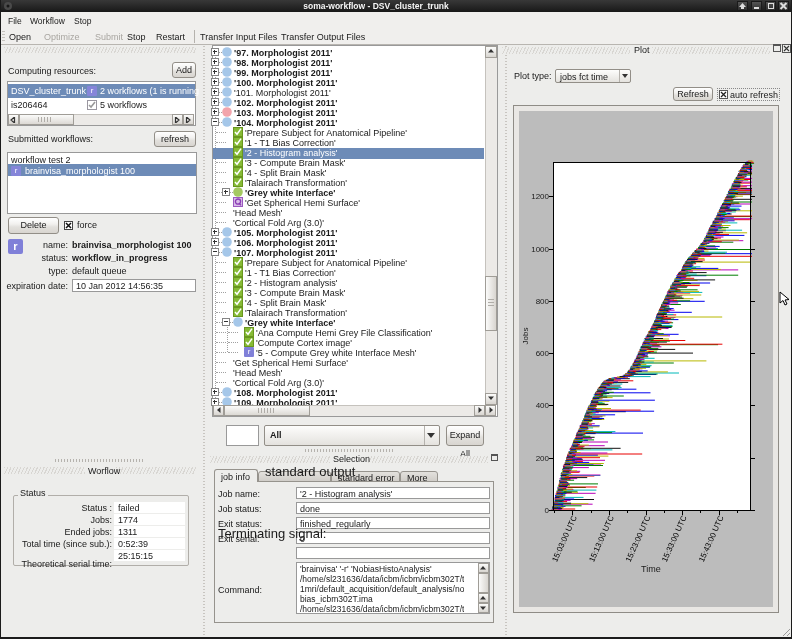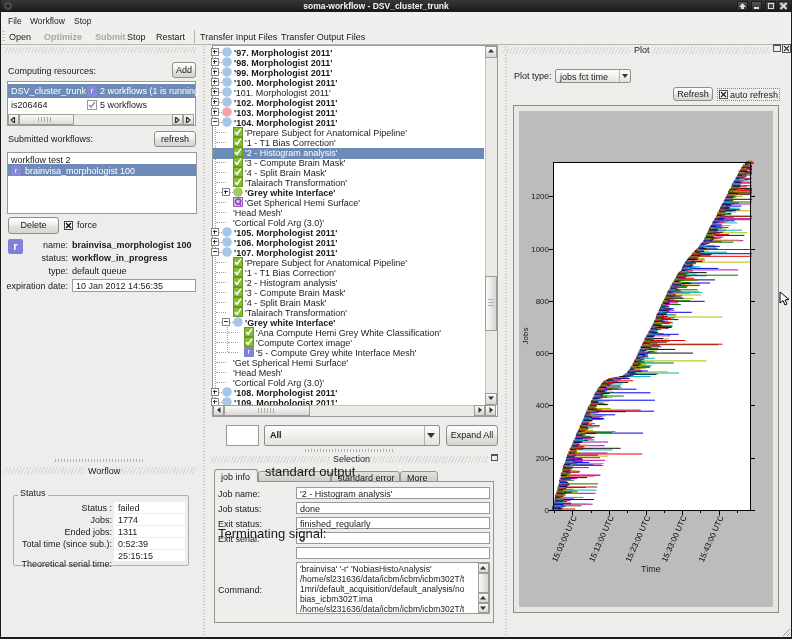--- a/index.html
+++ b/index.html
@@ -29,22 +29,22 @@
 <svg class="abs" style="left:779px;top:2px" width="9" height="8">
     <path d="M1.5 1 L7.5 7 M7.5 1 L1.5 7" stroke="#ddd" stroke-width="2"></path>
   </svg>
 <div class="abs" style="left:0;top:12px;width:792px;height:16px;background:#f0efed;"></div>
 <div class="abs" style="left:8px;top:16px;font-size:8.5px;font-weight:normal;color:#1a1a1a;white-space:nowrap;">File</div>
 <div class="abs" style="left:30px;top:16px;font-size:8.5px;font-weight:normal;color:#1a1a1a;white-space:nowrap;">Workflow</div>
 <div class="abs" style="left:74px;top:16px;font-size:8.5px;font-weight:normal;color:#1a1a1a;white-space:nowrap;">Stop</div>
 <div class="abs" style="left:0;top:28px;width:792px;height:17px;background:#f0efed;border-bottom:1px solid #b8b5b0;"></div>
 <div class="abs" style="left:2px;top:31px;width:3px;height:11px;background:repeating-linear-gradient(#c5c2bd 0 1px,#f0efed 1px 3px);"></div>
 <div class="abs" style="left:9px;top:32px;font-size:9px;font-weight:normal;color:#1a1a1a;white-space:nowrap;">Open</div>
-<div class="abs" style="left:44px;top:32px;font-size:9px;font-weight:bold;color:#a9a6a1;white-space:nowrap;text-align:right;">Optimize</div>
-<div class="abs" style="left:95px;top:32px;font-size:9px;font-weight:bold;color:#a9a6a1;white-space:nowrap;">Submit</div>
+<div class="abs" style="left:44px;top:32px;font-size:9px;font-weight:normal;color:#a9a6a1;white-space:nowrap;text-align:right;">Optimize</div>
+<div class="abs" style="left:95px;top:32px;font-size:9px;font-weight:normal;color:#a9a6a1;white-space:nowrap;">Submit</div>
 <div class="abs" style="left:127px;top:32px;font-size:9px;font-weight:normal;color:#1a1a1a;white-space:nowrap;">Stop</div>
 <div class="abs" style="left:156px;top:32px;font-size:9px;font-weight:normal;color:#1a1a1a;white-space:nowrap;">Restart</div>
 <div class="abs" style="left:194px;top:30px;width:1px;height:13px;background:#b5b2ad;"></div>
 <div class="abs" style="left:200px;top:32px;font-size:9px;font-weight:normal;color:#1a1a1a;white-space:nowrap;">Transfer Input Files</div>
 <div class="abs" style="left:281px;top:32px;font-size:9px;font-weight:normal;color:#1a1a1a;white-space:nowrap;">Transfer Output Files</div>
 <div class="abs" style="left:0;top:0;width:1px;height:639px;background:#1b1b1b;"></div>
 <div class="abs" style="left:791px;top:0;width:1px;height:639px;background:#1b1b1b;"></div>
 <div class="abs" style="left:0;top:637px;width:792px;height:2px;background:#1b1b1b;"></div>
 <div class="abs hatch" style="left:4px;top:47px;width:192px;height:6px;"></div>
 <div class="abs" style="left:8px;top:66px;font-size:9px;font-weight:normal;color:#1a1a1a;white-space:nowrap;">Computing resources:</div>
@@ -317,21 +317,21 @@
 <div class="abs" style="left:224px;top:321px;width:4px;height:1px;background:#333;"></div>
 <div class="abs" style="left:230px;top:322px;width:3px;height:0;border-top:1px dotted #a0a0a0;"></div>
 <svg class="abs" style="left:233px;top:317px" width="10" height="10">
     <circle cx="5" cy="5" r="4.8" fill="#a5c7e9"></circle>
   </svg>
 <div class="abs" style="left:245px;top:318px;font-size:9px;font-weight:bold;color:#1a1a1a;white-space:nowrap;">'Grey white Interface'</div>
 <svg class="abs" style="left:244px;top:327px" width="10" height="10">
     <rect x="0.5" y="0.5" width="9" height="9" fill="#86bb35" stroke="#69961f"></rect>
     <path d="M2 5 L4 7.2 L8 1.6" stroke="#fff" stroke-width="1.5" fill="none"></path>
   </svg>
-<div class="abs" style="left:256px;top:328px;font-size:9px;font-weight:normal;color:#1a1a1a;white-space:nowrap;">'Ana Compute Hemi Grey White Classification'</div>
+<div class="abs" style="left:256px;top:328px;font-size:9px;font-weight:normal;color:#1a1a1a;white-space:nowrap;">'Ana Compute Hemi Grey File Classification'</div>
 <svg class="abs" style="left:244px;top:337px" width="10" height="10">
     <rect x="0.5" y="0.5" width="9" height="9" fill="#86bb35" stroke="#69961f"></rect>
     <path d="M2 5 L4 7.2 L8 1.6" stroke="#fff" stroke-width="1.5" fill="none"></path>
   </svg>
 <div class="abs" style="left:256px;top:338px;font-size:9px;font-weight:normal;color:#1a1a1a;white-space:nowrap;">'Compute Cortex image'</div>
 <div class="abs" style="left:244px;top:347px;width:10px;height:10px;background:#8080d8;border-radius:1px;text-align:center;font-size:8px;line-height:10px;color:#fff;">r</div>
 <div class="abs" style="left:256px;top:348px;font-size:9px;font-weight:normal;color:#1a1a1a;white-space:nowrap;">'5 - Compute Grey white Interface Mesh'</div>
 <div class="abs" style="left:233px;top:358px;font-size:9px;font-weight:normal;color:#1a1a1a;white-space:nowrap;">'Get Spherical Hemi Surface'</div>
 <div class="abs" style="left:233px;top:368px;font-size:9px;font-weight:normal;color:#1a1a1a;white-space:nowrap;">'Head Mesh'</div>
 <div class="abs" style="left:233px;top:378px;font-size:9px;font-weight:normal;color:#1a1a1a;white-space:nowrap;">'Cortical Fold Arg (3.0)'</div>
@@ -377,21 +377,21 @@
 <svg class="abs" style="left:488px;top:407px" width="6" height="6">
     <path d="M1.5 0 L5 3 L1.5 6 Z" fill="#333"></path>
   </svg>
 <div class="white-in" style="left:226px;top:425px;width:33px;height:21px;"></div>
 <div class="abs" style="left:264px;top:425px;width:176px;height:21px;background:linear-gradient(#fdfdfc,#e4e2de);border:1px solid #928e87;border-radius:2px;"></div>
 <div class="abs" style="left:270px;top:430px;font-size:9px;font-weight:bold;color:#1a1a1a;white-space:nowrap;">All</div>
 <div class="abs" style="left:424px;top:426px;width:15px;height:19px;border-left:1px solid #b5b2ad;"></div>
 <svg class="abs" style="left:427px;top:433px" width="9" height="6">
     <path d="M0 0 L8 0 L4 5 Z" fill="#333"></path>
   </svg>
-<div class="btn" style="left:446px;top:425px;width:52px;height:21px;font-size:9px;line-height:19px;">Expand All</div>
+<div class="btn" style="left:446px;top:425px;width:38px;height:21px;font-size:9px;line-height:19px;">Expand All</div>
 <div class="abs" style="left:305px;top:449px;width:90px;height:3px;background:repeating-linear-gradient(90deg,#b5b2ad 0 1px,transparent 1px 3px);"></div>
 <div class="abs hatch" style="left:210px;top:456px;width:120px;height:7px;"></div>
 <div class="abs hatch" style="left:368px;top:456px;width:120px;height:7px;"></div>
 <div class="abs" style="left:333px;top:454px;font-size:9px;font-weight:normal;color:#1a1a1a;white-space:nowrap;">Selection</div>
 <div class="abs" style="left:491px;top:454px;width:7px;height:7px;border:1px solid #555;background:#ededeb;"></div>
 <div class="abs" style="left:492px;top:455px;width:5px;height:1px;background:#555;"></div>
 <div class="abs" style="left:214px;top:481px;width:280px;height:142px;background:#ededeb;border:1px solid #96938d;"></div>
 <div class="abs" style="left:214px;top:469px;width:44px;height:13px;background:#ededeb;border:1px solid #96938d;border-bottom:none;border-radius:3px 3px 0 0;z-index:3;"></div>
 <div class="abs" style="left:221px;top:472px;font-size:9px;font-weight:normal;color:#1a1a1a;white-space:nowrap;z-index:5;">job info</div>
 <div class="abs" style="left:258px;top:471px;width:73px;height:11px;background:linear-gradient(#e3e1dd,#d0cdc8);border:1px solid #96938d;border-radius:3px 3px 0 0;"></div>

